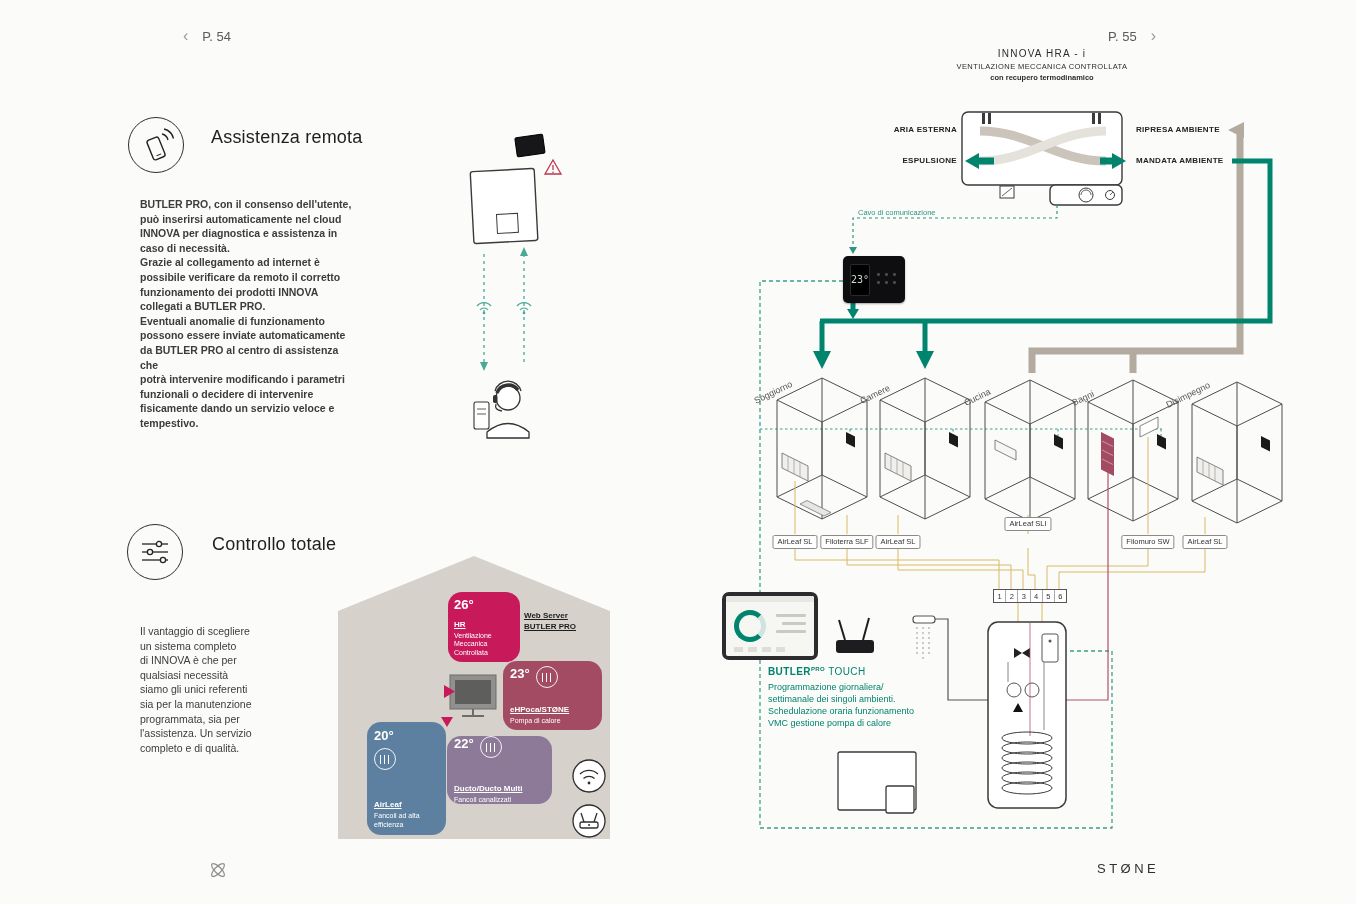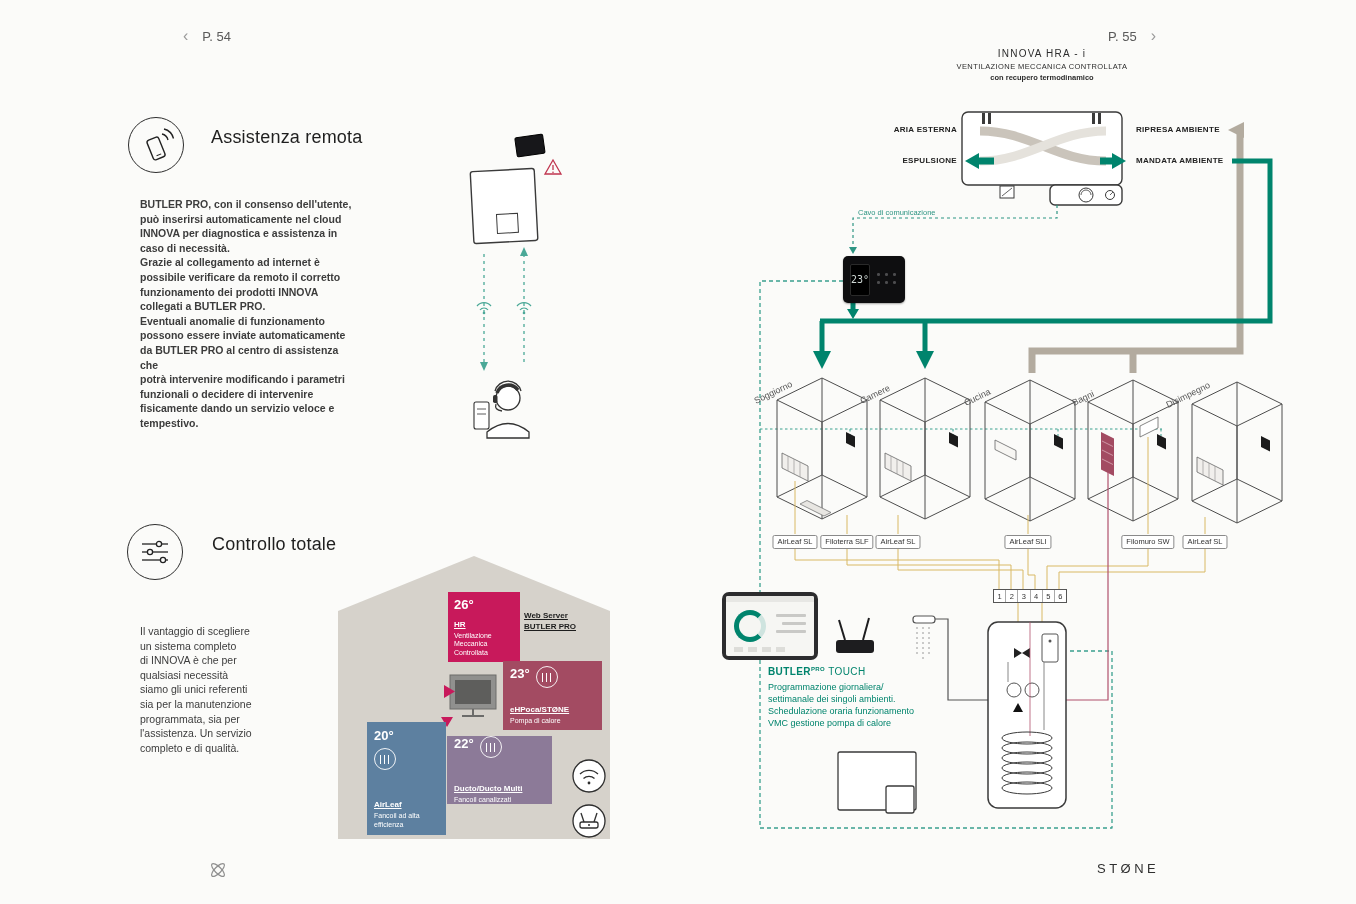--- a/index.html
+++ b/index.html
@@ -6,21 +6,21 @@
   #page{position:relative;width:1356px;height:904px;background:#fbfbf9;font-family:"Liberation Sans",sans-serif;overflow:hidden;margin:0 auto;}
   svg.art{position:absolute;left:0;top:0;z-index:1;}
   svg text{font-family:"Liberation Sans",sans-serif;}
   .txt{position:absolute;z-index:2;}
   .nav{font-size:13px;color:#5a5a5a;display:flex;align-items:center;gap:14px;}
   .nav .arrow{color:#9a9a9a;font-size:16px;cursor:pointer;}
   .sec-title{font-size:18px;color:#1f1f1f;letter-spacing:.2px;}
   .body-text{font-size:10.5px;line-height:14.6px;color:#3c3c3c;white-space:pre-line;}
   .icon-circle{width:54px;height:54px;border:1.6px solid #2e2e2e;border-radius:50%;display:flex;align-items:center;justify-content:center;background:#fbfbf9;}
   
-  .hbox{display:flex;flex-direction:column;box-sizing:border-box;padding:6px 7px;color:#fff;}
+  .hbox{display:flex;flex-direction:column;box-sizing:border-box;padding:6px 7px;color:#fff;border-radius:14px;}
   .hbox .temp{font-size:13px;font-weight:bold;}
   .hbox .bxt{margin-top:auto;}
   .hbox .name{font-size:8px;font-weight:bold;text-decoration:underline;line-height:10px;}
   .hbox .desc{font-size:7px;line-height:8.5px;white-space:pre-line;margin-top:2px;}
   .hicon{width:20px;height:20px;border:1px solid rgba(255,255,255,.9);border-radius:50%;display:flex;align-items:center;justify-content:center;margin-top:5px;}
   .bars{width:10px;height:9px;background:repeating-linear-gradient(90deg,#fff 0 1.4px,transparent 1.4px 4px);}
   .webserver{font-size:8px;font-weight:bold;color:#1d1d1d;line-height:11px;}
   .webserver div{text-decoration:underline;}
   
   .hra-head{width:200px;text-align:center;color:#2c2c2c;}
@@ -413,21 +413,21 @@
         <i></i>
         <i></i>
         <i></i>
         <i></i>
   </div>
 </div>
 
 <div class="unit-tag" style="left:795px;top:535px;">AirLeaf SL</div>
 <div class="unit-tag" style="left:847px;top:535px;">Filoterra SLF</div>
 <div class="unit-tag" style="left:898px;top:535px;">AirLeaf SL</div>
-<div class="unit-tag" style="left:1028px;top:535px;">AirLeaf SLI</div>
+<div class="unit-tag" style="left:1028px;top:517px;">AirLeaf SLI</div>
 <div class="unit-tag" style="left:1148px;top:535px;">Filomuro SW</div>
 <div class="unit-tag" style="left:1205px;top:535px;">AirLeaf SL</div>
 
 <div class="txt connector" style="left:993px;top:589px;width:74px;">
   <span>1</span>
   <span>2</span>
   <span>3</span>
   <span>4</span>
   <span>5</span>
   <span>6</span>

